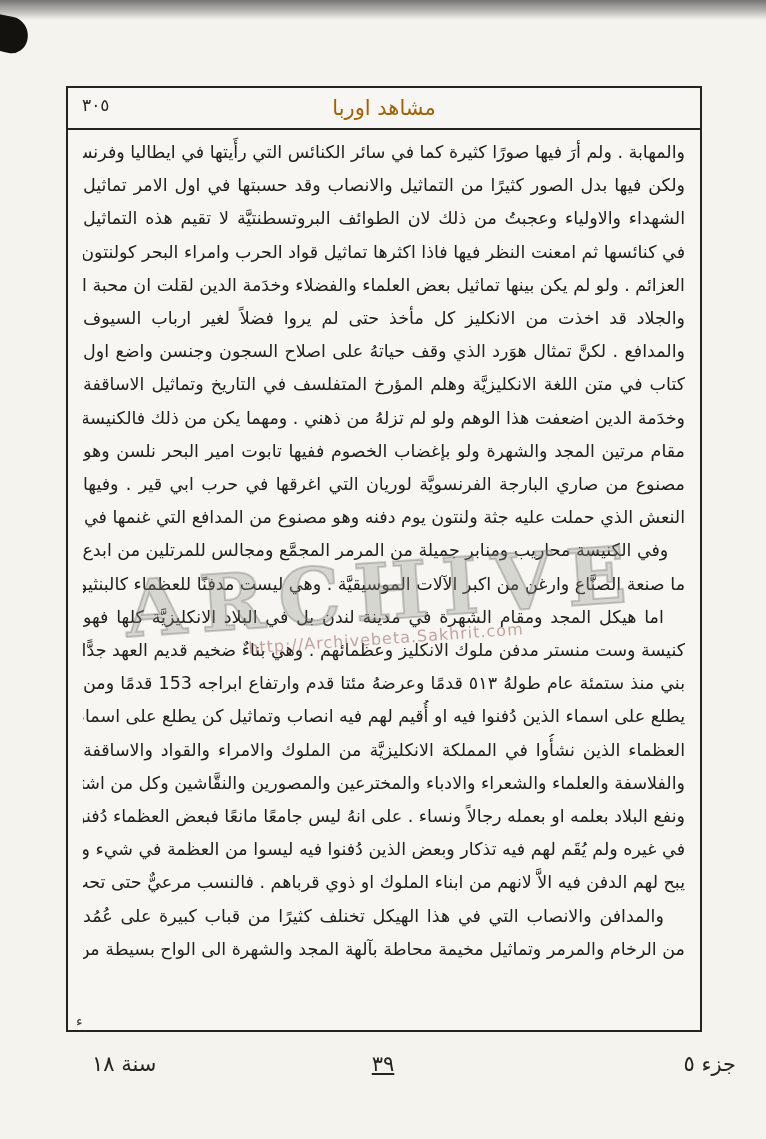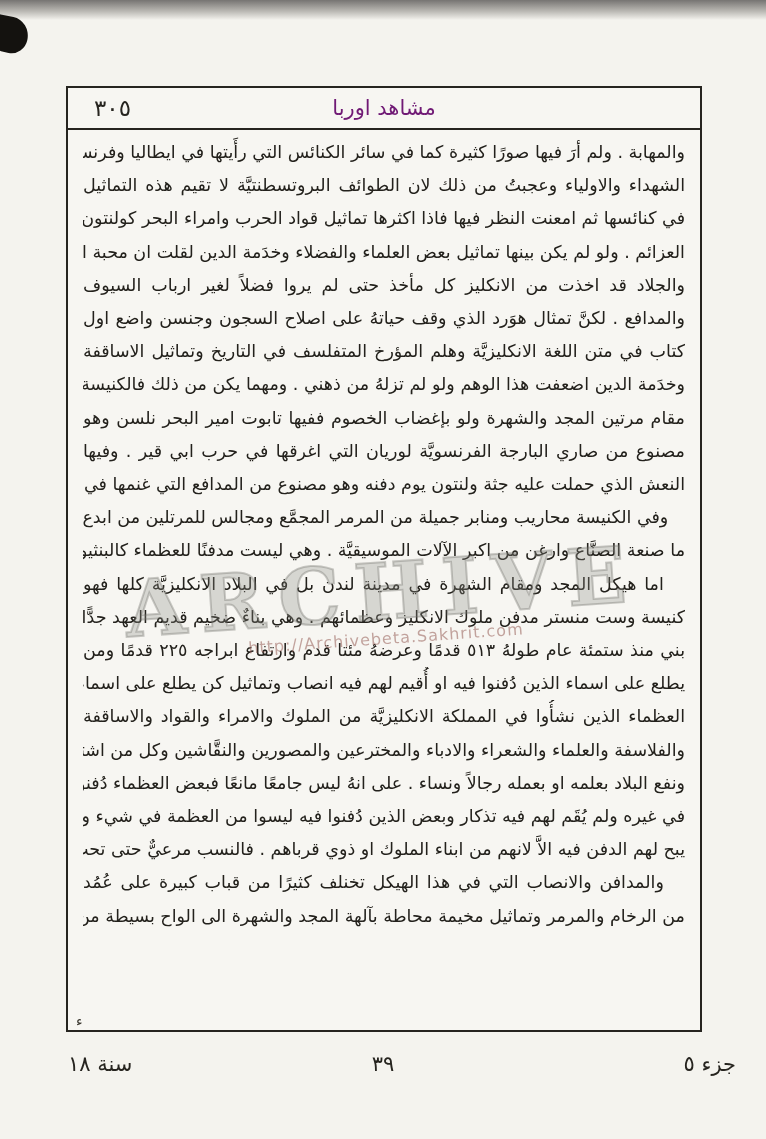--- a/index.html
+++ b/index.html
@@ -28,25 +28,25 @@
     box-sizing:border-box;
     background:rgba(255,255,255,0.25);
   }
   .frame-header{
     position:relative;height:40px;
     border-bottom:2px solid #26241f;
     display:flex;align-items:center;justify-content:center;
     direction:rtl;
   }
   .page-number{
-    position:absolute;left:26px;top:7px;
-    font-size:23px;color:#26241f;letter-spacing:2px;
+    position:absolute;left:14px;top:7px;
+    font-size:17px;color:#26241f;letter-spacing:2px;
   }
   .page-title{
-    font-size:21px;color:#701a75;
+    font-size:21px;color:#a16207;
   }
   .body-text{
     direction:rtl;
     padding:6px 15px 0 15px;
     color:#23211c;
     font-size:17.5px;
     line-height:33.2px;
   }
   .line{
     text-align:justify;
@@ -77,54 +77,55 @@
     letter-spacing:1px;
     color:rgba(150,92,86,0.55);
   }
   .footer{
     position:absolute;top:1052px;left:0;width:766px;height:36px;
     direction:rtl;
     color:#26241f;
     font-size:21px;
   }
   .footer-right{position:absolute;right:30px;top:0;}
-  .footer-center{position:absolute;left:0;right:0;text-align:center;top:0;}
-  .footer-left{position:absolute;left:68px;top:0;}
+  .footer-center{position:absolute;left:0;right:0;text-align:center;top:0;text-decoration:underline;}
+  .footer-left{position:absolute;left:92px;top:0;}
 </style>
 </head>
 <body>
 
 <div class="page">
 
   <div class="scan-top-shade"></div>
   <div class="ink-blob"></div>
 
   <div class="frame">
     <div class="frame-header">
       <span class="page-number">٣٠٥</span>
       <span class="page-title">مشاهد اوربا</span>
     </div>
 
     <div class="body-text">
         <div class="line">والمهابة . ولم أرَ فيها صورًا كثيرة كما في سائر الكنائس التي رأَيتها في ايطاليا وفرنسا</div>
+        <div class="line">ولكن فيها بدل الصور كثيرًا من التماثيل والانصاب وقد حسبتها في اول الامر تماثيل</div>
         <div class="line">الشهداء والاولياء وعجبتُ من ذلك لان الطوائف البروتسطنتيَّة لا تقيم هذه التماثيل</div>
         <div class="line">في كنائسها ثم امعنت النظر فيها فاذا اكثرها تماثيل قواد الحرب وامراء البحر كولنتون</div>
         <div class="line">العزائم . ولو لم يكن بينها تماثيل بعض العلماء والفضلاء وخدَمة الدين لقلت ان محبة الحرب</div>
         <div class="line">والجلاد قد اخذت من الانكليز كل مأخذ حتى لم يروا فضلاً لغير ارباب السيوف</div>
         <div class="line">والمدافع . لكنَّ تمثال هوَرد الذي وقف حياتهُ على اصلاح السجون وجنسن واضع اول</div>
         <div class="line">كتاب في متن اللغة الانكليزيَّة وهلم المؤرخ المتفلسف في التاريخ وتماثيل الاساقفة</div>
         <div class="line">وخدَمة الدين اضعفت هذا الوهم ولو لم تزلهُ من ذهني . ومهما يكن من ذلك فالكنيسة</div>
         <div class="line">مقام مرتين المجد والشهرة ولو بإغضاب الخصوم ففيها تابوت امير البحر نلسن وهو</div>
         <div class="line">مصنوع من صاري البارجة الفرنسويَّة لوريان التي اغرقها في حرب ابي قير . وفيها</div>
         <div class="line">النعش الذي حملت عليه جثة ولنتون يوم دفنه وهو مصنوع من المدافع التي غنمها في حروبه</div>
         <div class="line">&nbsp;&nbsp;&nbsp;وفي الكنيسة محاريب ومنابر جميلة من المرمر المجمَّع ومجالس للمرتلين من ابدع</div>
         <div class="line">ما صنعة الصنَّاع وارغن من اكبر الآلات الموسيقيَّة . وهي ليست مدفنًا للعظماء كالبنثيون</div>
         <div class="line">&nbsp;&nbsp;&nbsp;اما هيكل المجد ومقام الشهرة في مدينة لندن بل في البلاد الانكليزيَّة كلها فهو</div>
         <div class="line">كنيسة وست منستر مدفن ملوك الانكليز وعظمائهم . وهي بناءٌ ضخيم قديم العهد جدًّا</div>
-        <div class="line">بني منذ ستمئة عام طولهُ ٥١٣ قدمًا وعرضهُ مئتا قدم وارتفاع ابراجه ٢٢٥ قدمًا ومن</div>
+        <div class="line">بني منذ ستمئة عام طولهُ ٥١٣ قدمًا وعرضهُ مئتا قدم وارتفاع ابراجه 153 قدمًا ومن</div>
         <div class="line">يطلع على اسماء الذين دُفنوا فيه او أُقيم لهم فيه انصاب وتماثيل كن يطلع على اسماء</div>
         <div class="line">العظماء الذين نشأُوا في المملكة الانكليزيَّة من الملوك والامراء والقواد والاساقفة</div>
         <div class="line">والفلاسفة والعلماء والشعراء والادباء والمخترعين والمصورين والنقَّاشين وكل من اشتهر</div>
         <div class="line">ونفع البلاد بعلمه او بعمله رجالاً ونساء . على انهُ ليس جامعًا مانعًا فبعض العظماء دُفنوا</div>
         <div class="line">في غيره ولم يُقَم لهم فيه تذكار وبعض الذين دُفنوا فيه ليسوا من العظمة في شيء ولم</div>
         <div class="line">يبح لهم الدفن فيه الاَّ لانهم من ابناء الملوك او ذوي قرباهم . فالنسب مرعيٌّ حتى تحت الثرى</div>
         <div class="line">&nbsp;&nbsp;&nbsp;والمدافن والانصاب التي في هذا الهيكل تخنلف كثيرًا من قباب كبيرة على عُمُد</div>
         <div class="line">من الرخام والمرمر وتماثيل مخيمة محاطة بآلهة المجد والشهرة الى الواح بسيطة من الرخام</div>
       </div>
 

